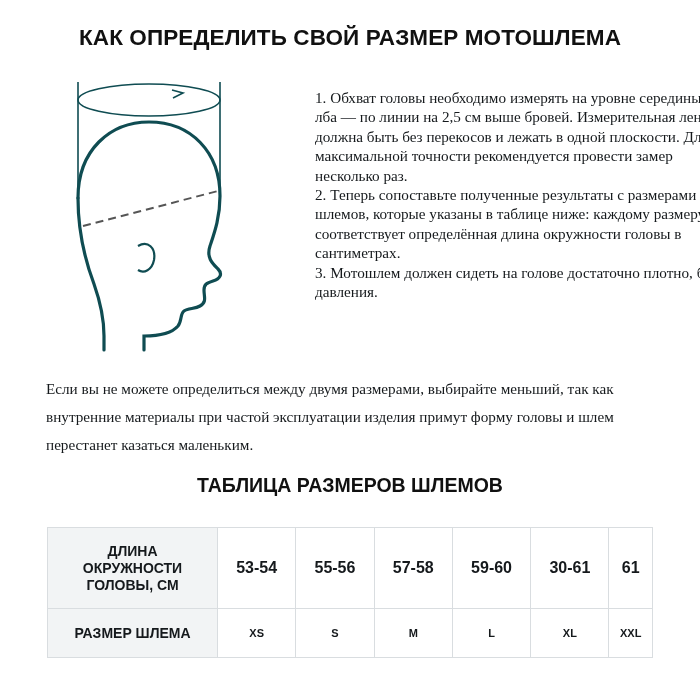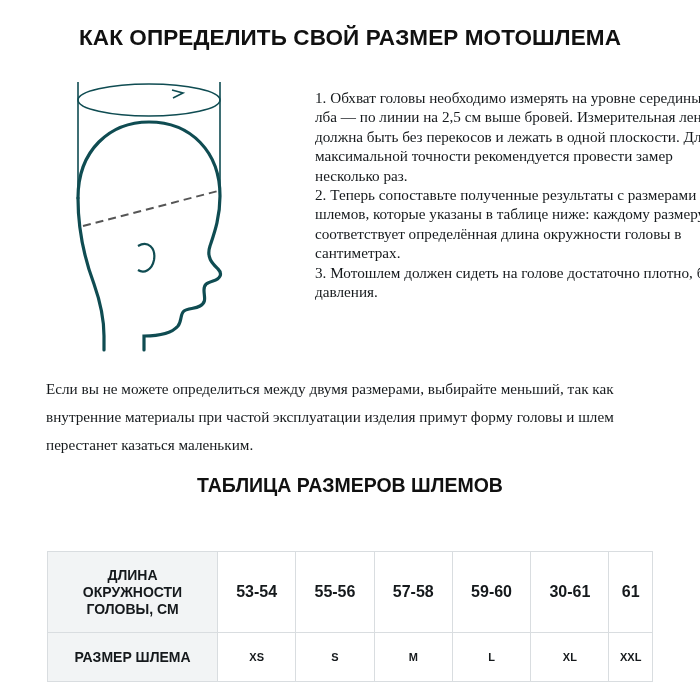--- a/index.html
+++ b/index.html
@@ -77,21 +77,20 @@
     font-size: 19.5px;
     color: #111111;
   }
   table.sizes {
     position: absolute;
     top: 527px;
     left: 47px;
     width: 606px;
     border-collapse: collapse;
     font-family: "Liberation Sans", sans-serif;
-    margin-top: 24px;
   }
   table.sizes td {
     border: 1px solid #d9dde0;
     text-align: center;
     vertical-align: middle;
     color: #15191c;
   }
   table.sizes tr.row-circ td {
     height: 78px;
     font-size: 14px;

